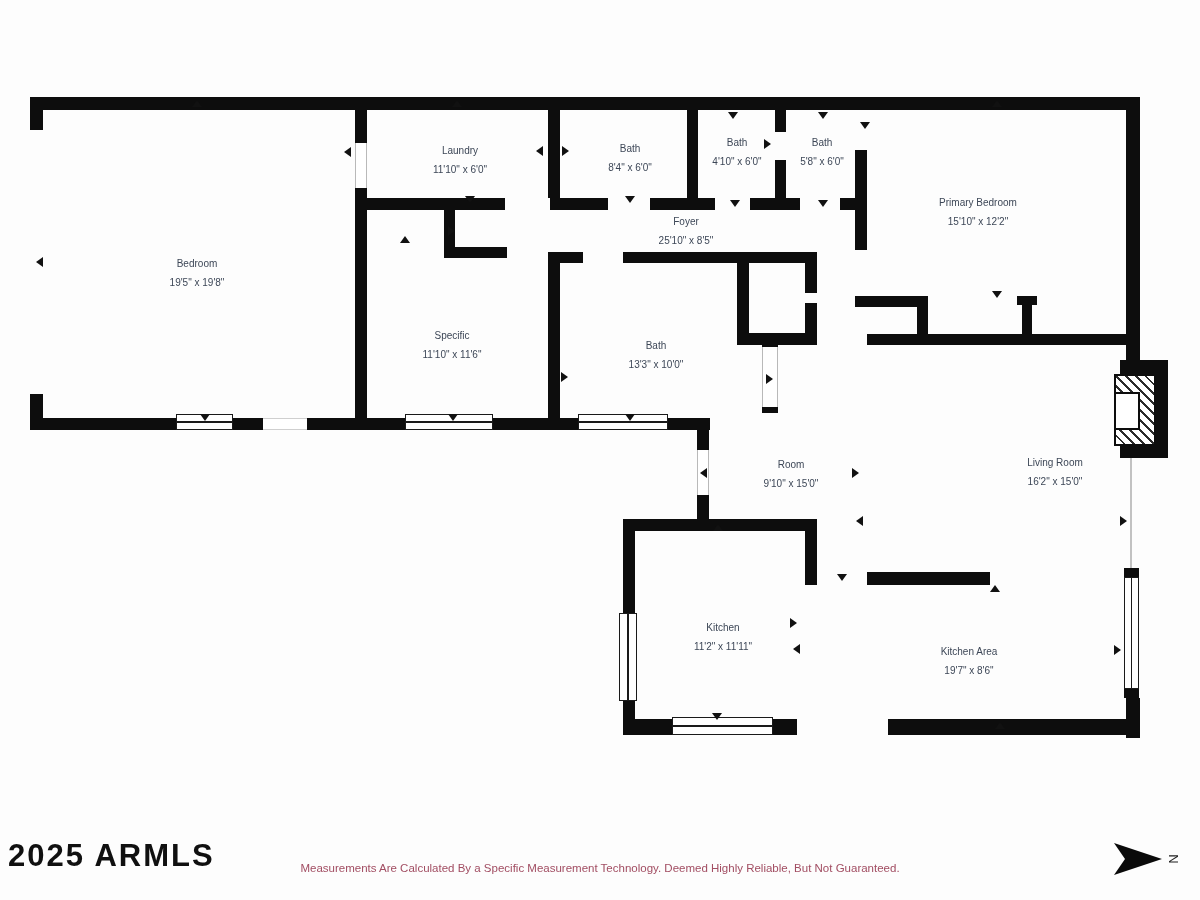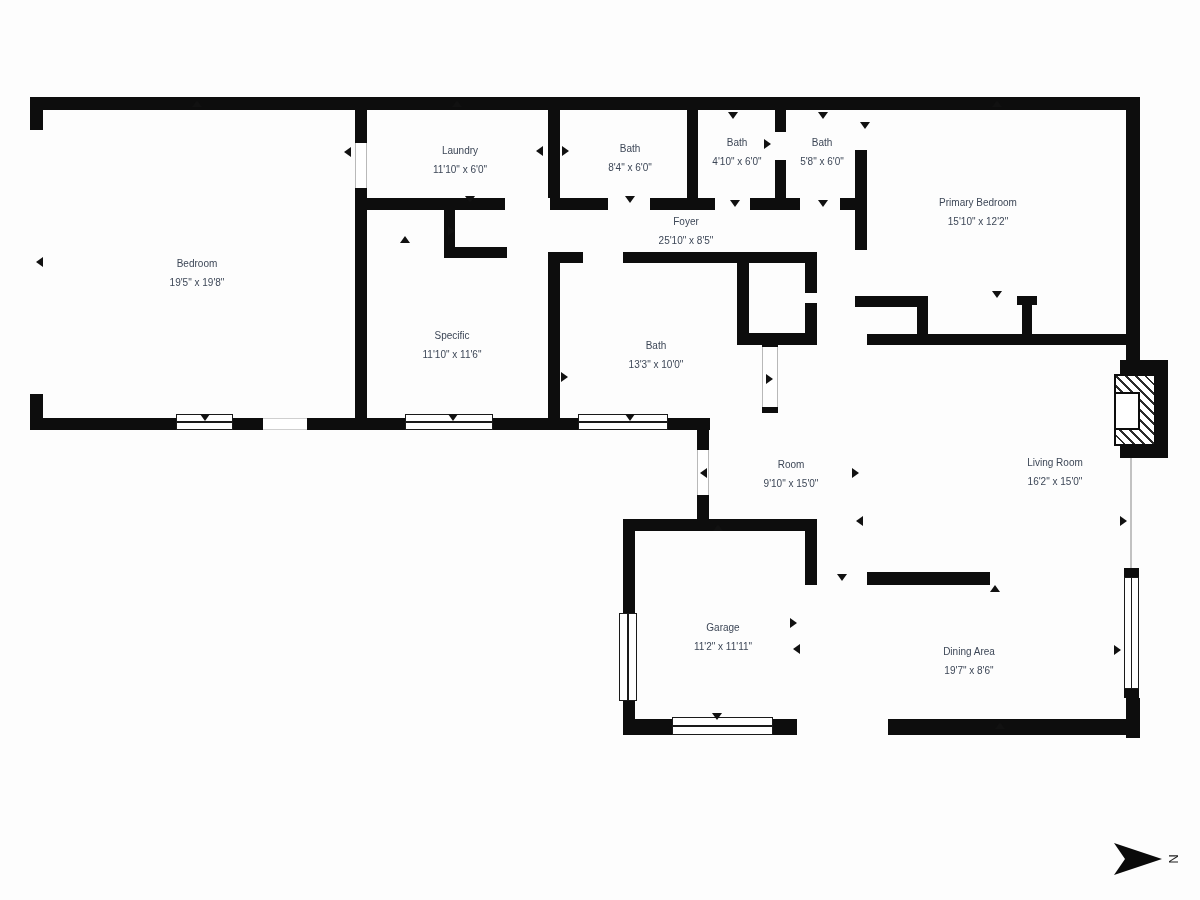--- a/index.html
+++ b/index.html
@@ -182,28 +182,30 @@
   </div>
   <div class="label" style="left:791px;top:474px">
     <div>Room</div>
     <div>9'10" x 15'0"</div>
   </div>
   <div class="label" style="left:1055px;top:472px">
     <div>Living Room</div>
     <div>16'2" x 15'0"</div>
   </div>
   <div class="label" style="left:723px;top:637px">
-    <div>Garage</div>
+    <div>Kitchen</div>
     <div>11'2" x 11'11"</div>
   </div>
   <div class="label" style="left:969px;top:661px">
-    <div>Dining Area</div>
+    <div>Kitchen Area</div>
     <div>19'7" x 8'6"</div>
   </div>
 
+  <div class="watermark">2025 ARMLS</div>
+  <div class="disclaimer">Measurements Are Calculated By a Specific Measurement Technology. Deemed Highly Reliable, But Not Guaranteed.</div>
   <div class="compass">
     <svg width="70" height="42" viewBox="0 0 70 42">
       <polygon points="2,5 50,21 2,37 13,21" fill="#0a0a0a"></polygon>
       <text x="60" y="21" font-size="13" fill="#1a1a1a" text-anchor="middle" dominant-baseline="middle" transform="rotate(90 60 21)">N</text>
     </svg>
   </div>
 
 </div>
 
 </body></html>

